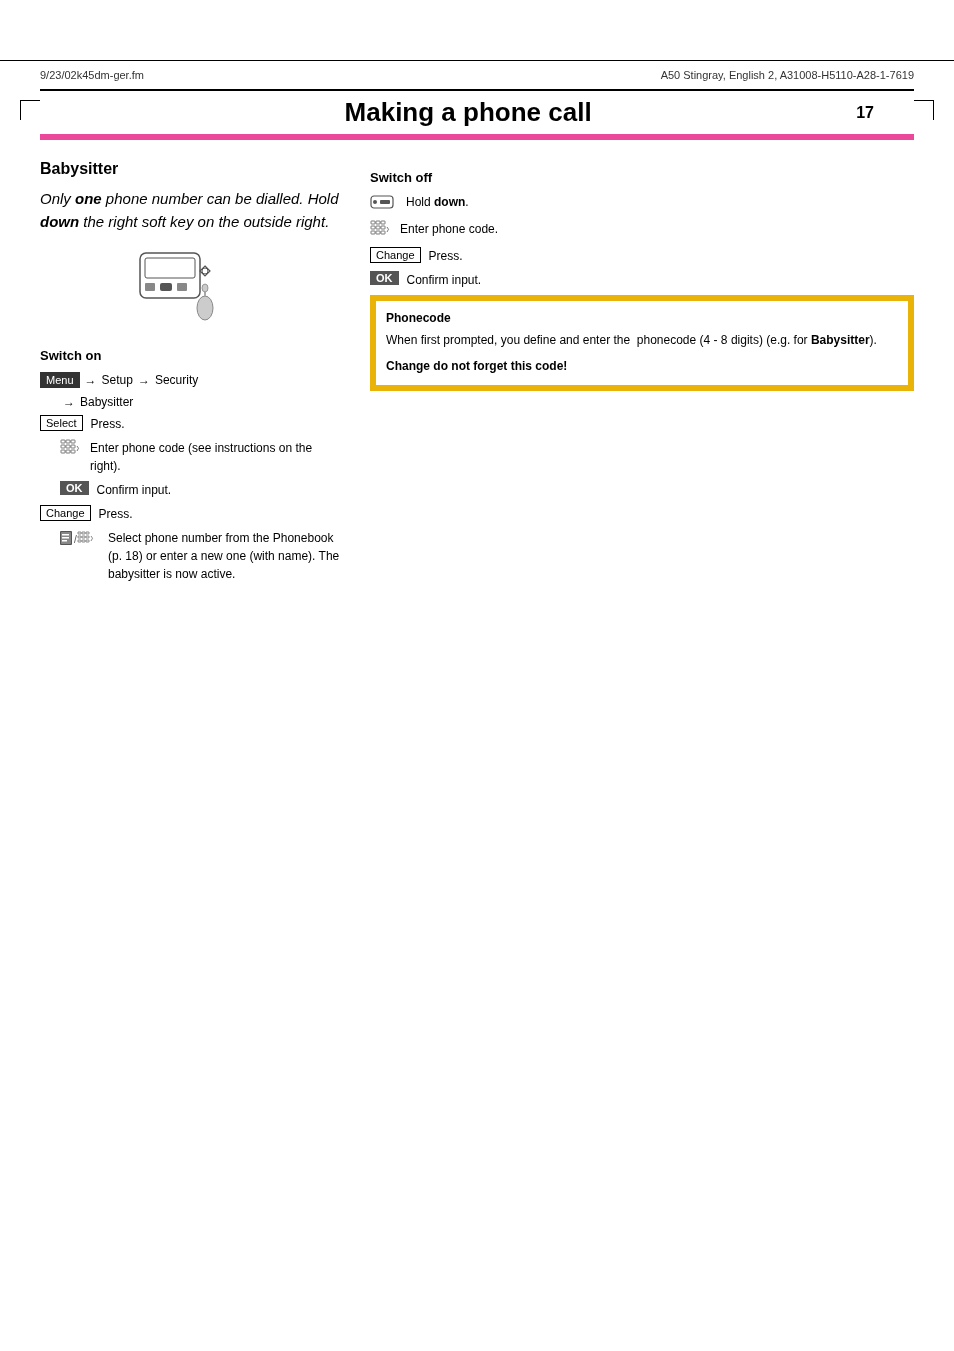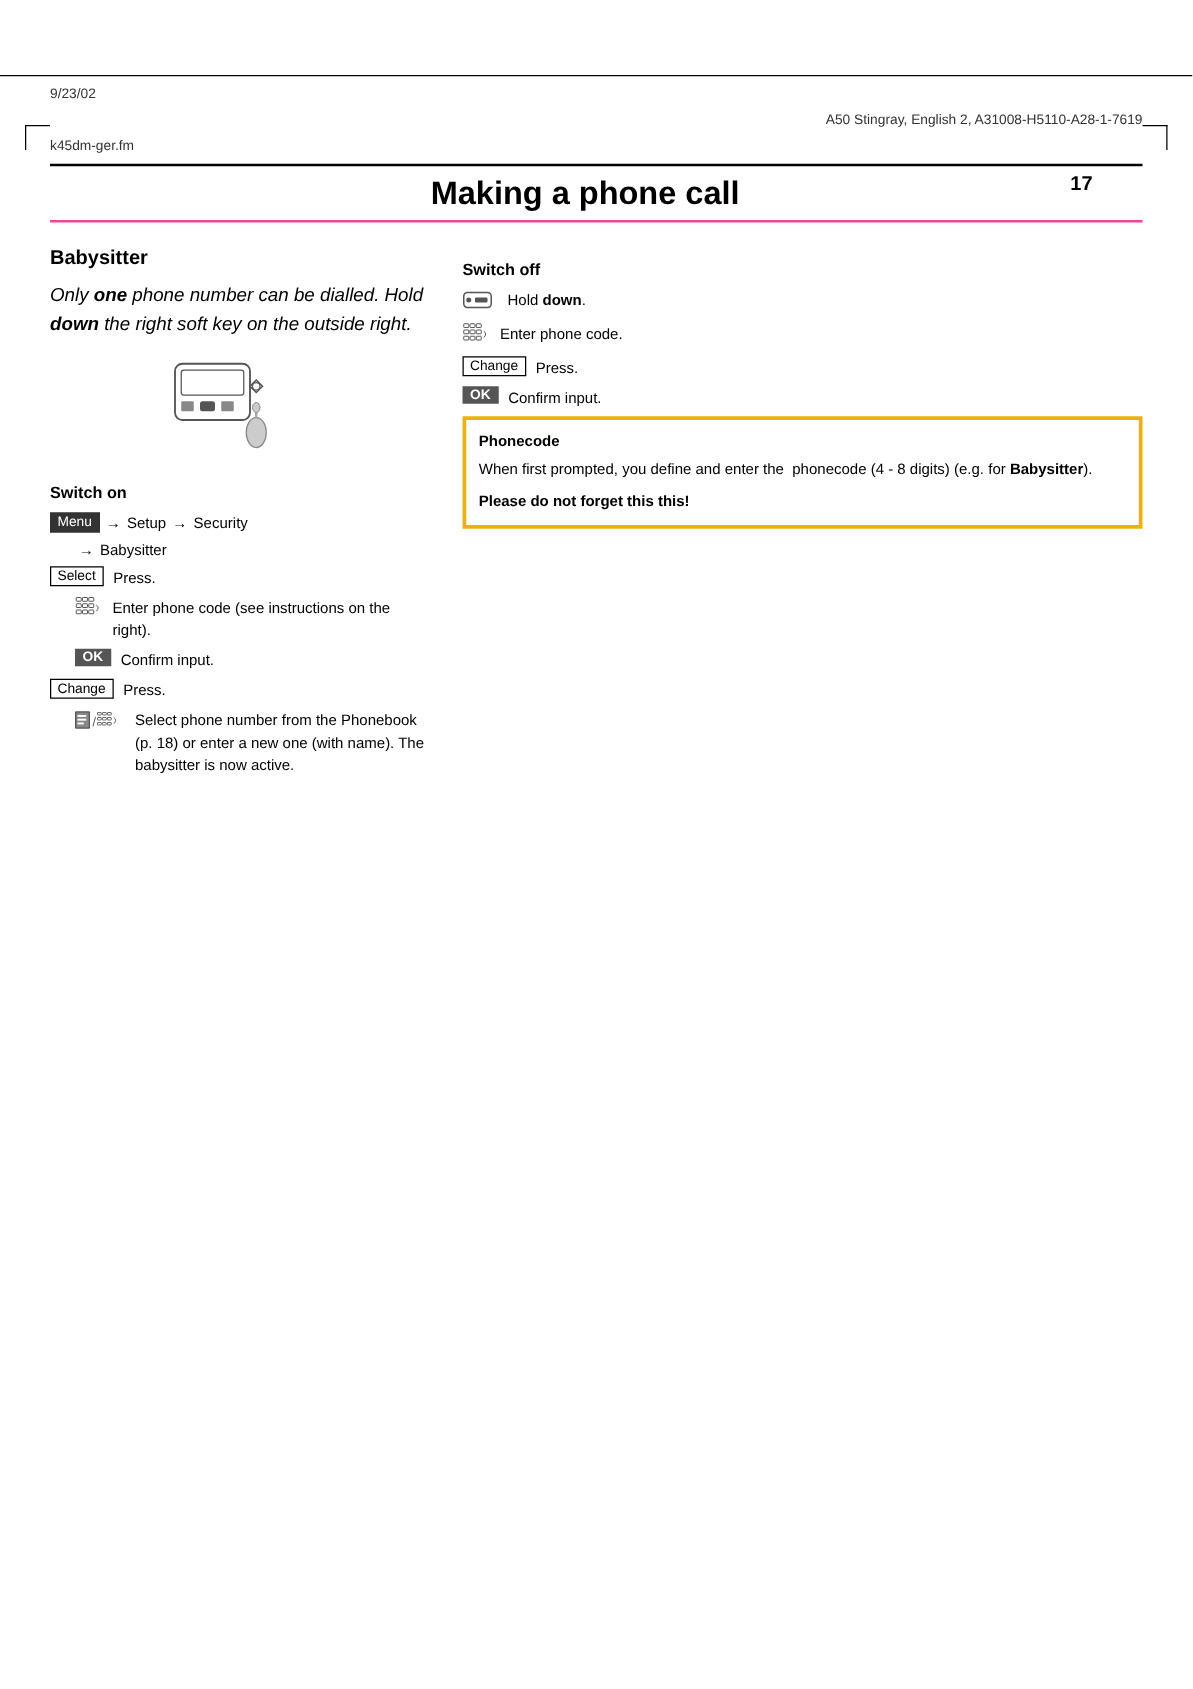--- a/index.html
+++ b/index.html
@@ -28,35 +28,33 @@
       padding: 8px 40px;
       border-top: 1px solid #000;
       border-bottom: none;
       font-size: 11px;
       color: #333;
       margin-top: 60px;
     }
 
     .meta-left {
       display: flex;
-      gap: 30px;
-      flex-direction: column;
     }
 
     .meta-right {
       font-size: 11px;
     }
 
     
     .page-title-area {
       border-top: 2px solid #000;
-      border-bottom: 2px solid #ec4899;
+      border-bottom: 6px solid #ec4899;
       display: flex;
       justify-content: space-between;
-      align-items: flex-start;
+      align-items: center;
       padding: 6px 40px;
       margin: 0 40px;
     }
 
     .page-title {
       font-size: 26px;
       font-weight: bold;
       text-align: center;
       flex: 1;
     }
@@ -153,21 +151,21 @@
     }
 
     
     .arrow {
       font-size: 12px;
       margin: 0 3px;
     }
 
     
     .info-box {
-      border: 3px solid #eab308;
+      border: 6px solid #eab308;
       padding: 8px 10px;
       font-size: 12px;
       line-height: 1.5;
     }
 
     .info-box-title {
       font-weight: bold;
       margin-bottom: 4px;
     }
 
@@ -391,18 +389,18 @@
       <div class="step-row">
         <span class="badge badge-ok">OK</span>
         <span class="step-text">Confirm input.</span>
       </div>
 
       <div class="info-box">
         <div class="info-box-title">Phonecode</div>
         <div class="step-text">
           When first prompted, you define and enter the &nbsp;phonecode (4 - 8 digits) (e.g. for <b>Babysitter</b>).
         </div>
-        <div class="info-box-subtitle">Please do not forget this this!</div>
+        <div class="info-box-subtitle">Change do not forget this code!</div>
       </div>
 
     </div>
   </div>
 </div>
 
 </body></html>

